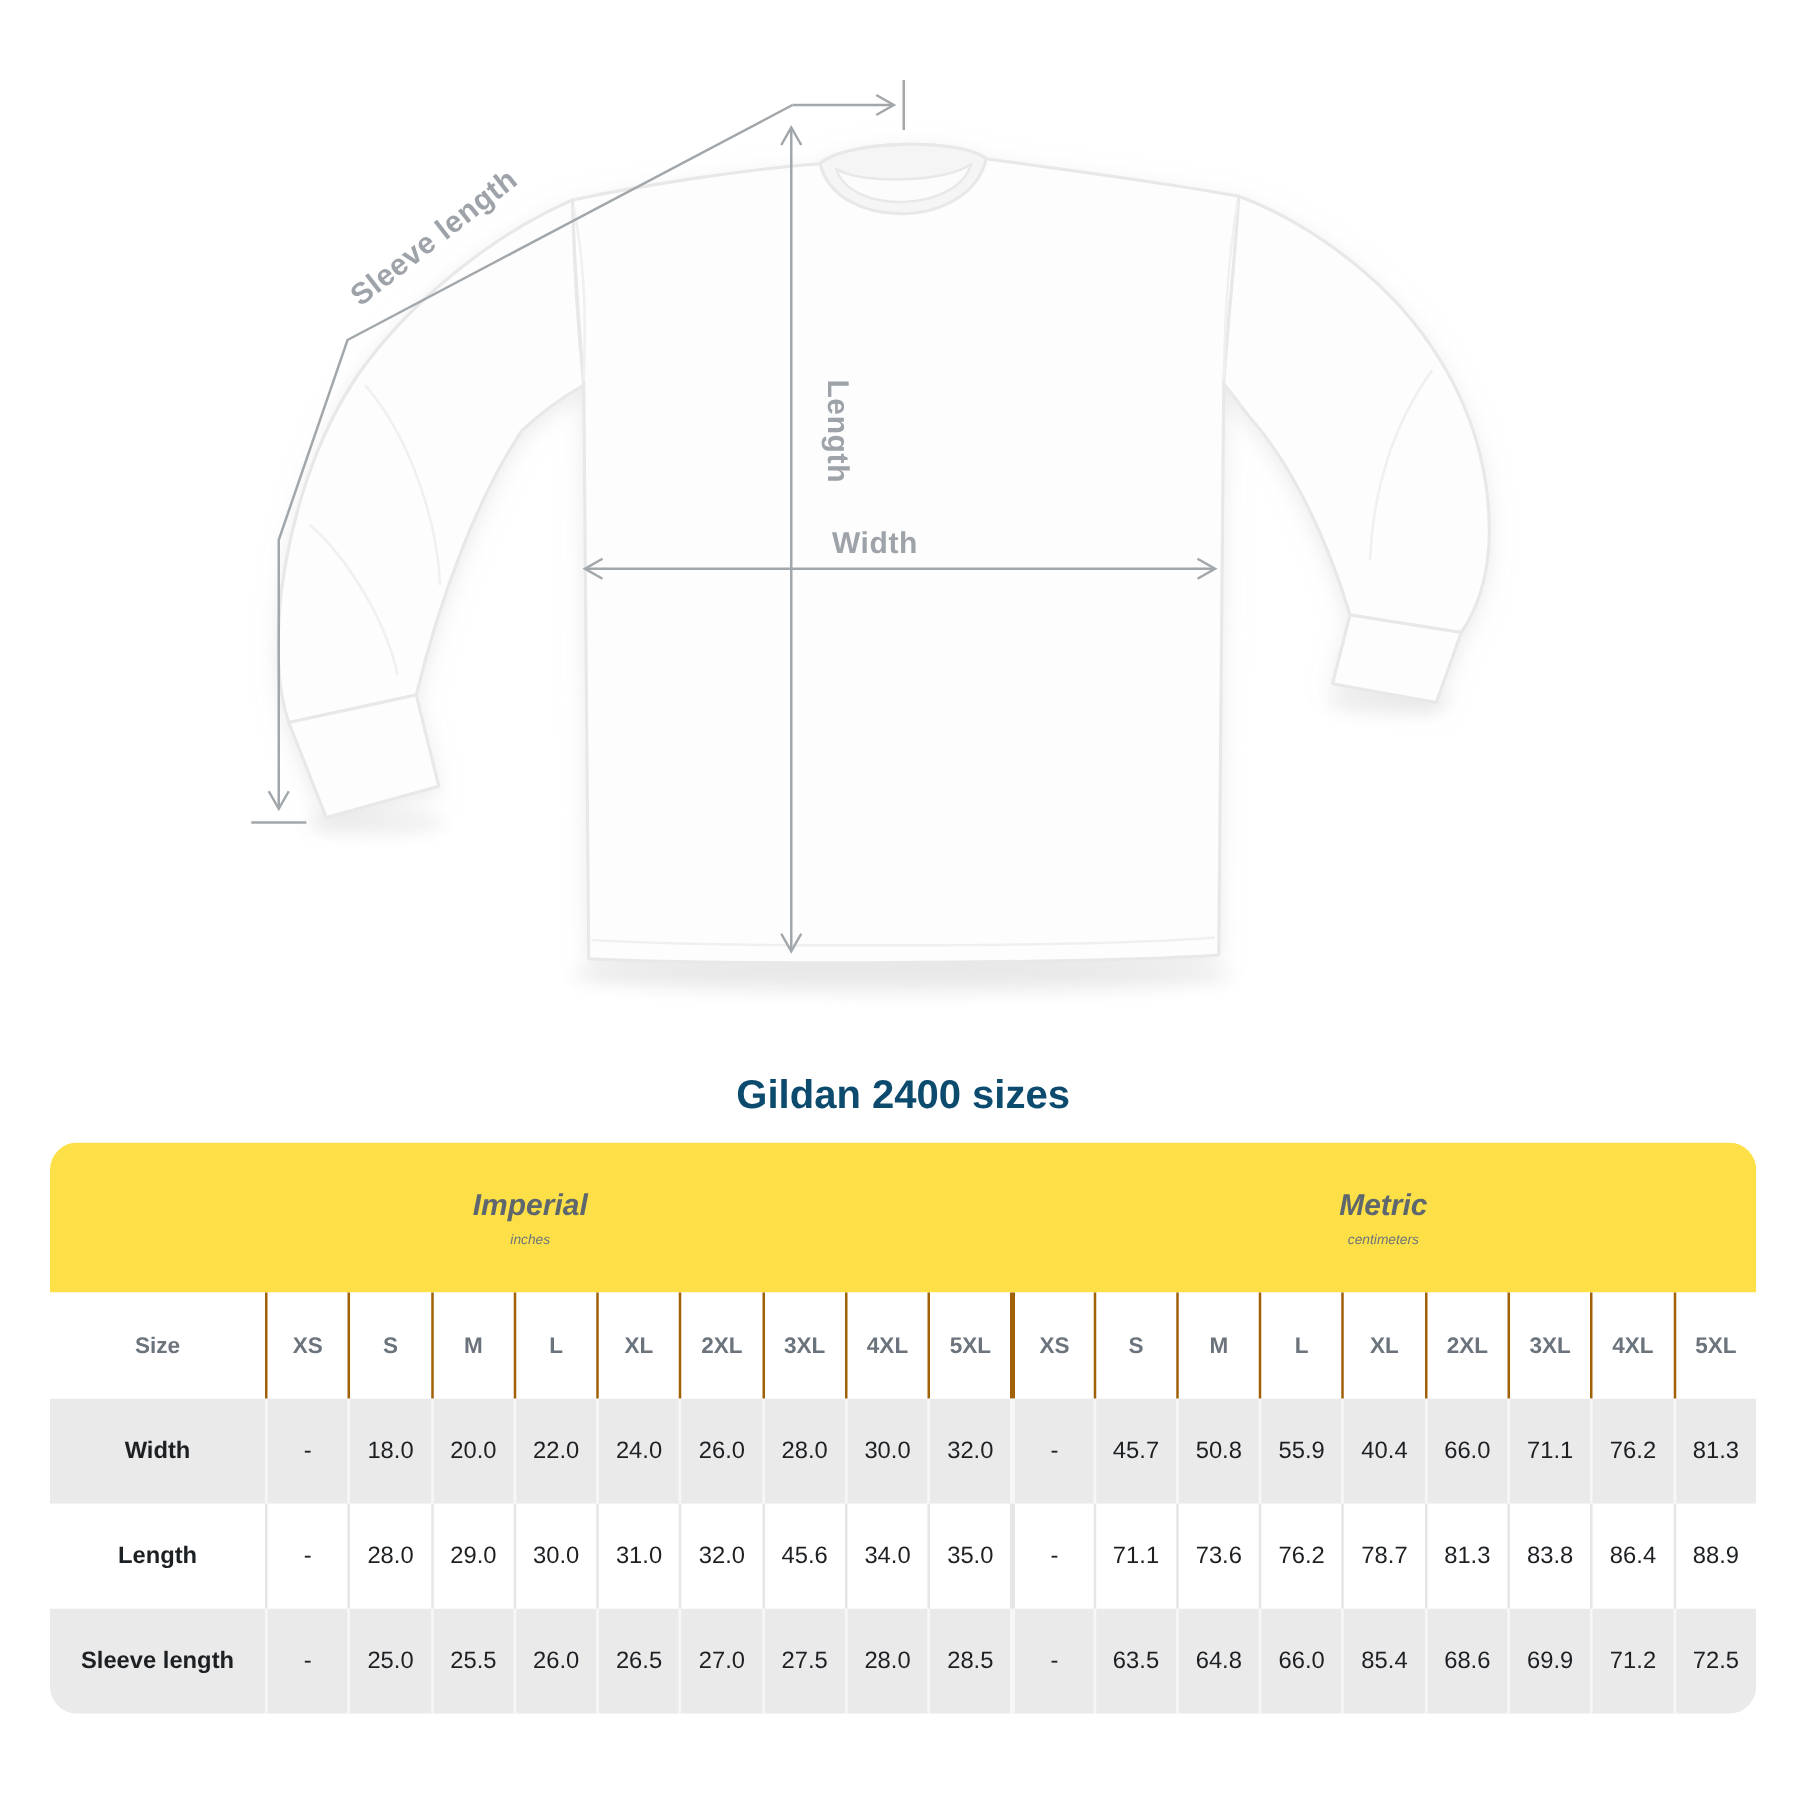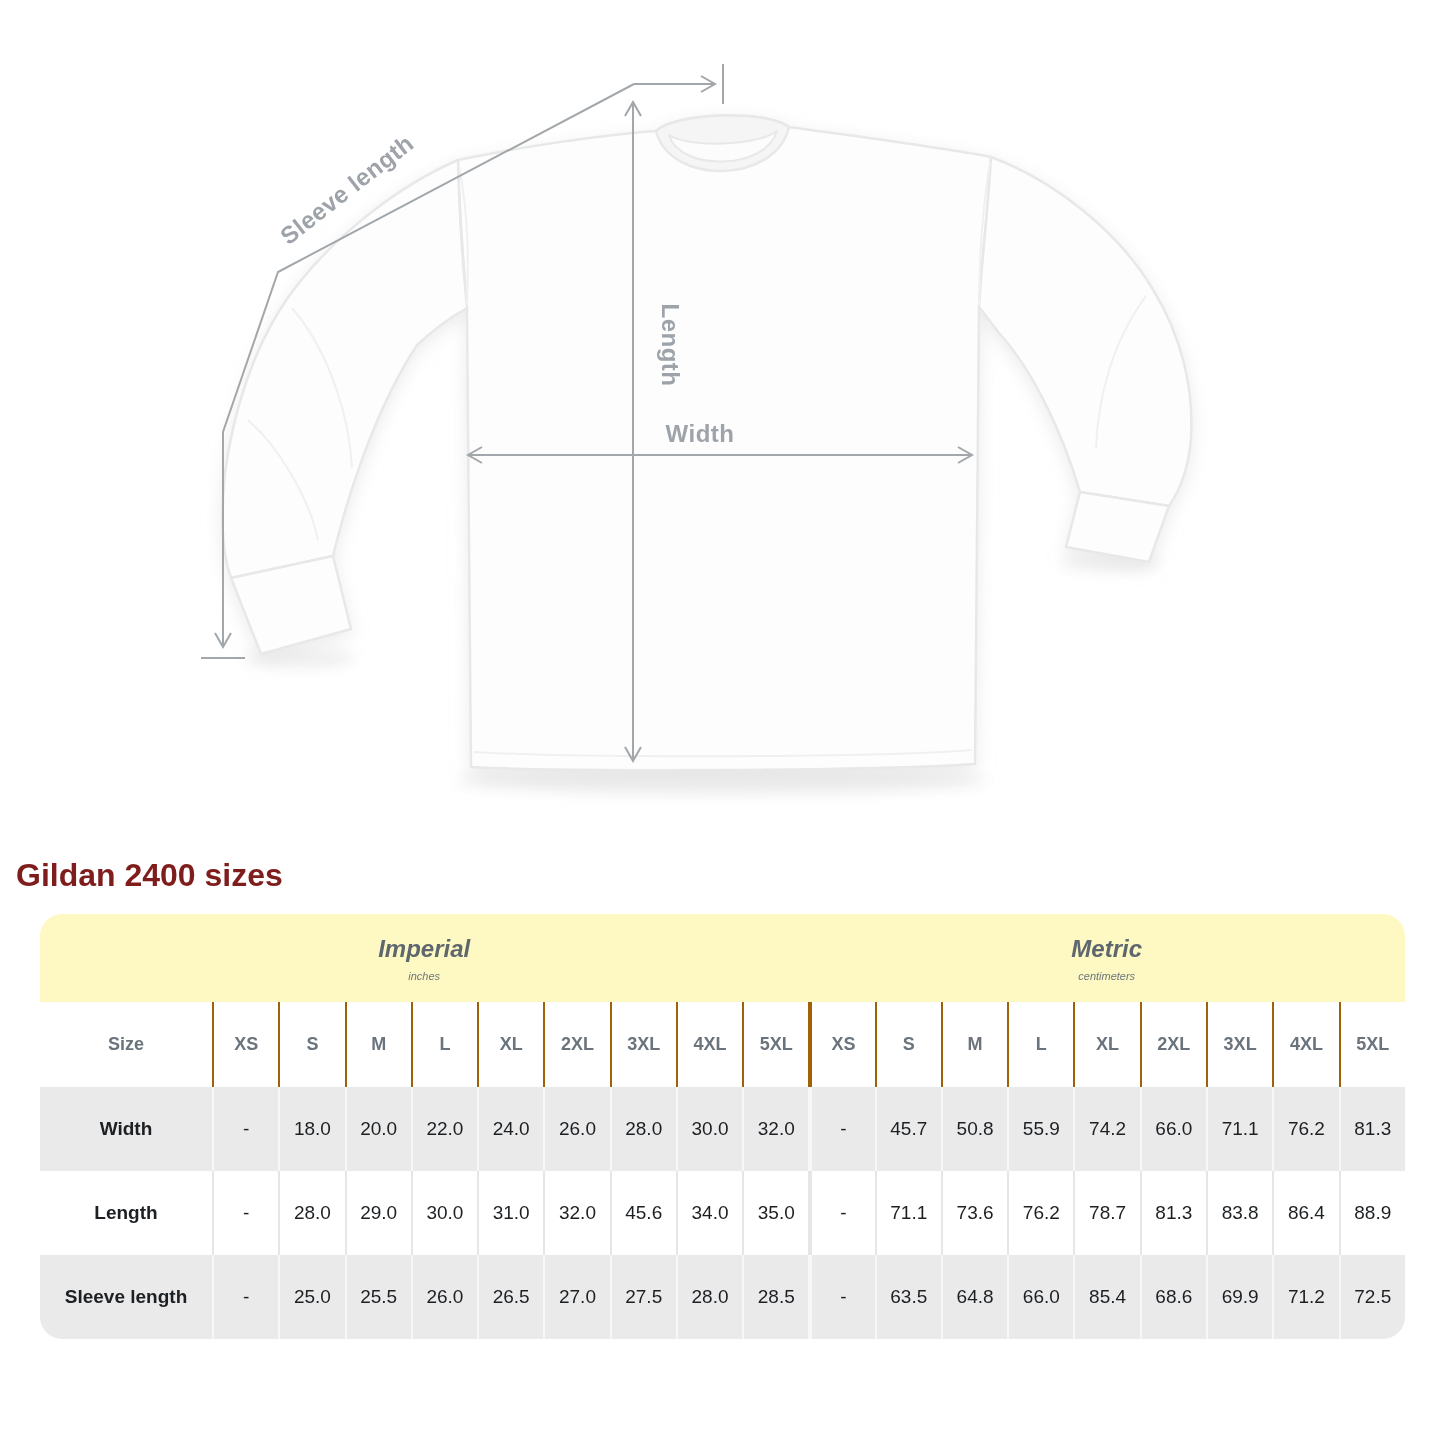--- a/index.html
+++ b/index.html
@@ -15,35 +15,35 @@
   .diagram{height:830px;position:relative;}
   .diagram svg{display:block;}
   .measure-line{stroke:#a2a7ab;stroke-width:2;fill:none;}
   .measure-label{
     font-family:"Liberation Sans","DejaVu Sans",sans-serif;
     font-size:24px;font-weight:bold;fill:#9da3a9;letter-spacing:.5px;
   }
 
   
   .title{
-    margin:26px 16px 0;
-    font-size:32px;line-height:38px;font-weight:bold;color:#7f1d1d;
+    margin:26px 0 0;text-align:center;
+    font-size:32px;line-height:38px;font-weight:bold;color:#0c4a6e;
   }
   .note{
     margin:12px 0 0;text-align:center;
     font-size:20px;line-height:24px;font-style:italic;color:#474747;
   }
 
   
   .table-wrap{margin:20px 40px 0;border-radius:22px;overflow:hidden;}
   table{width:100%;border-collapse:separate;border-spacing:0;table-layout:fixed;}
   col.lab{width:172px;}
   td{text-align:center;vertical-align:middle;padding:0;}
 
-  tr.band td{background:#fef9c3;height:88px;}
+  tr.band td{background:#fde047;height:120px;}
   .gname{font-size:24px;font-weight:bold;font-style:italic;color:#5f676e;}
   .gunit{margin-top:7px;font-size:11px;font-style:italic;color:#6c747b;}
 
   tr.heads td{background:#fff;height:85px;border-left:2px solid #a16207;}
   tr.heads td:first-child{border-left:none;}
   .hcell,.rowlab{font-size:18px;font-weight:bold;color:#6b747c;}
 
   tr.datarow td{height:84px;font-size:19px;color:#1d2023;}
   tr.gray td{background:#eaeaeb;border-left:2px solid #f7f7f8;}
   tr.white td{background:#fff;border-left:2px solid #e6e6e6;}
@@ -188,21 +188,21 @@
             <td class="val">22.0</td>
             <td class="val">24.0</td>
             <td class="val">26.0</td>
             <td class="val">28.0</td>
             <td class="val">30.0</td>
             <td class="val">32.0</td>
             <td class="val grp">-</td>
             <td class="val">45.7</td>
             <td class="val">50.8</td>
             <td class="val">55.9</td>
-            <td class="val">74.2</td>
+            <td class="val">40.4</td>
             <td class="val">66.0</td>
             <td class="val">71.1</td>
             <td class="val">76.2</td>
             <td class="val">81.3</td>
           </tr>
           <tr class="datarow white">
             <td class="rowlab">Length</td>
             <td class="val">-</td>
             <td class="val">28.0</td>
             <td class="val">29.0</td>

